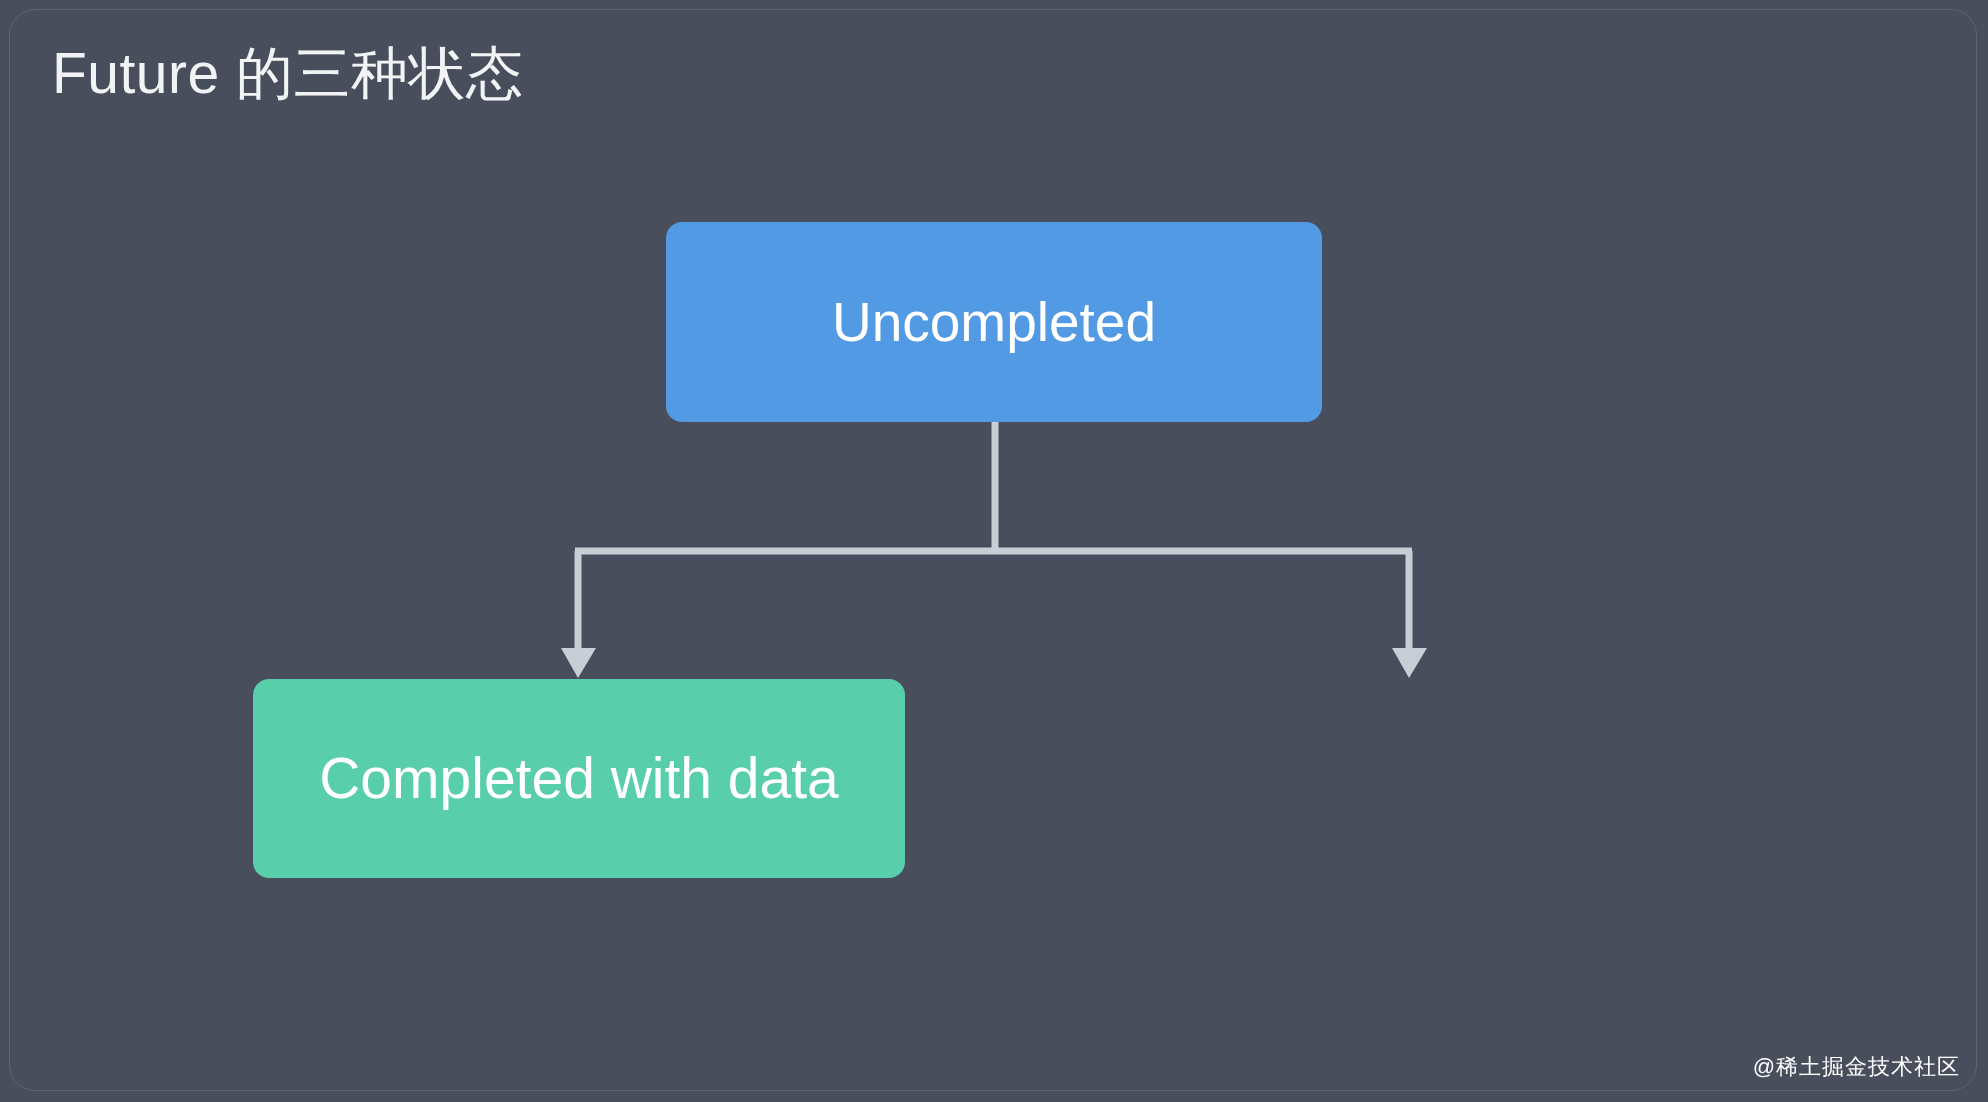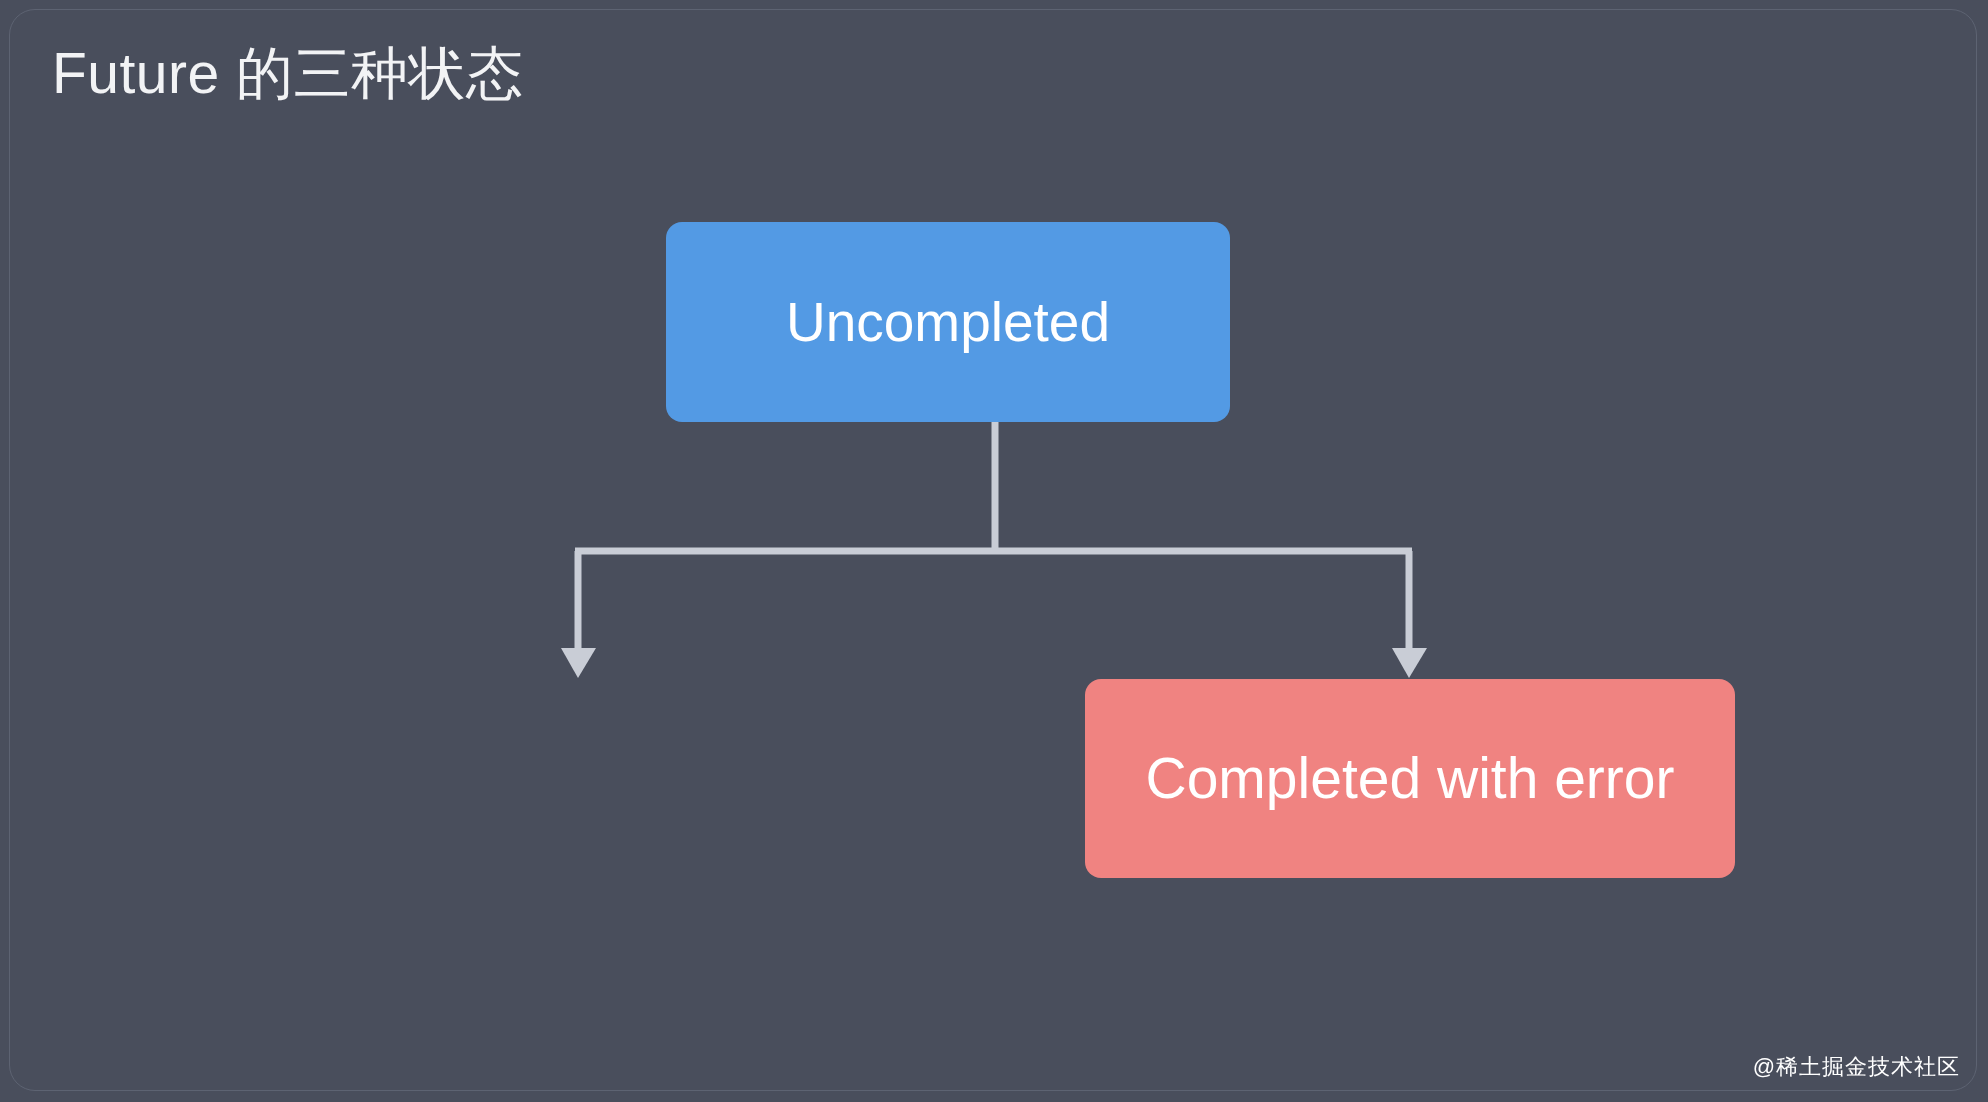--- a/index.html
+++ b/index.html
@@ -45,21 +45,21 @@
     justify-content: center;
     border-radius: 16px;
     box-sizing: border-box;
     color: #ffffff;
     text-align: center;
     line-height: 1.2;
   }
   #node-uncompleted {
     left: 666px;
     top: 222px;
-    width: 564px;
+    width: 656px;
     height: 200px;
     background: #539ae4;
     font-size: 55px;
   }
   #node-completed-data {
     left: 253px;
     top: 679px;
     width: 652px;
     height: 199px;
     background: #58ceab;
@@ -112,20 +112,20 @@
 
     <line x1="1409" y1="551" x2="1409" y2="650" stroke="#c9cdd6" stroke-width="7"></line>
 
     <polygon points="1392,648 1427,648 1409,678" fill="#c9cdd6"></polygon>
   </svg>
 
   <div class="node" id="node-uncompleted">
     <span>Uncompleted</span>
   </div>
 
+  <div class="node" id="node-completed-data">
+    <span>Completed with data</span>
+  </div>
 
-  <div class="node" id="node-completed-error">
-    <span>Completed with error</span>
-  </div>
 
   <div id="watermark">@稀土掘金技术社区</div>
 
 </div>
 
 </body></html>

